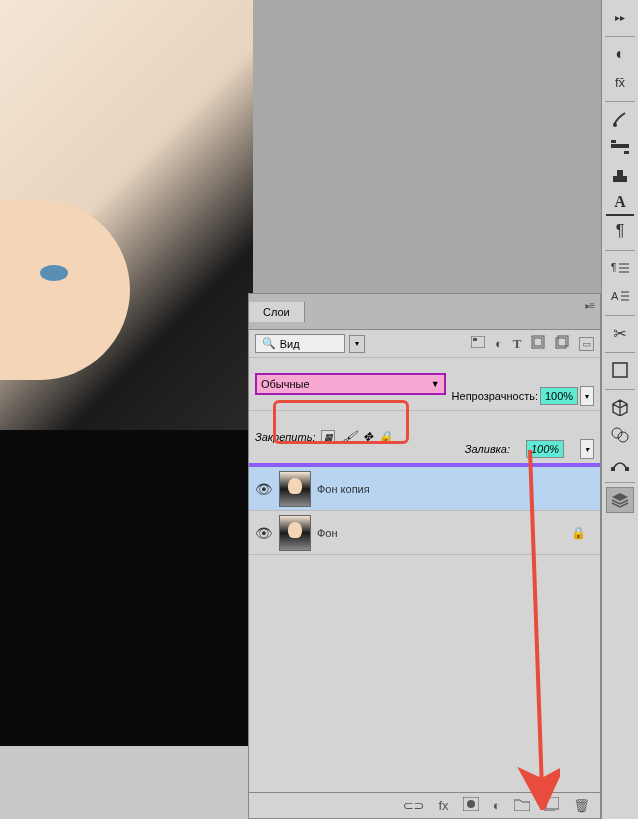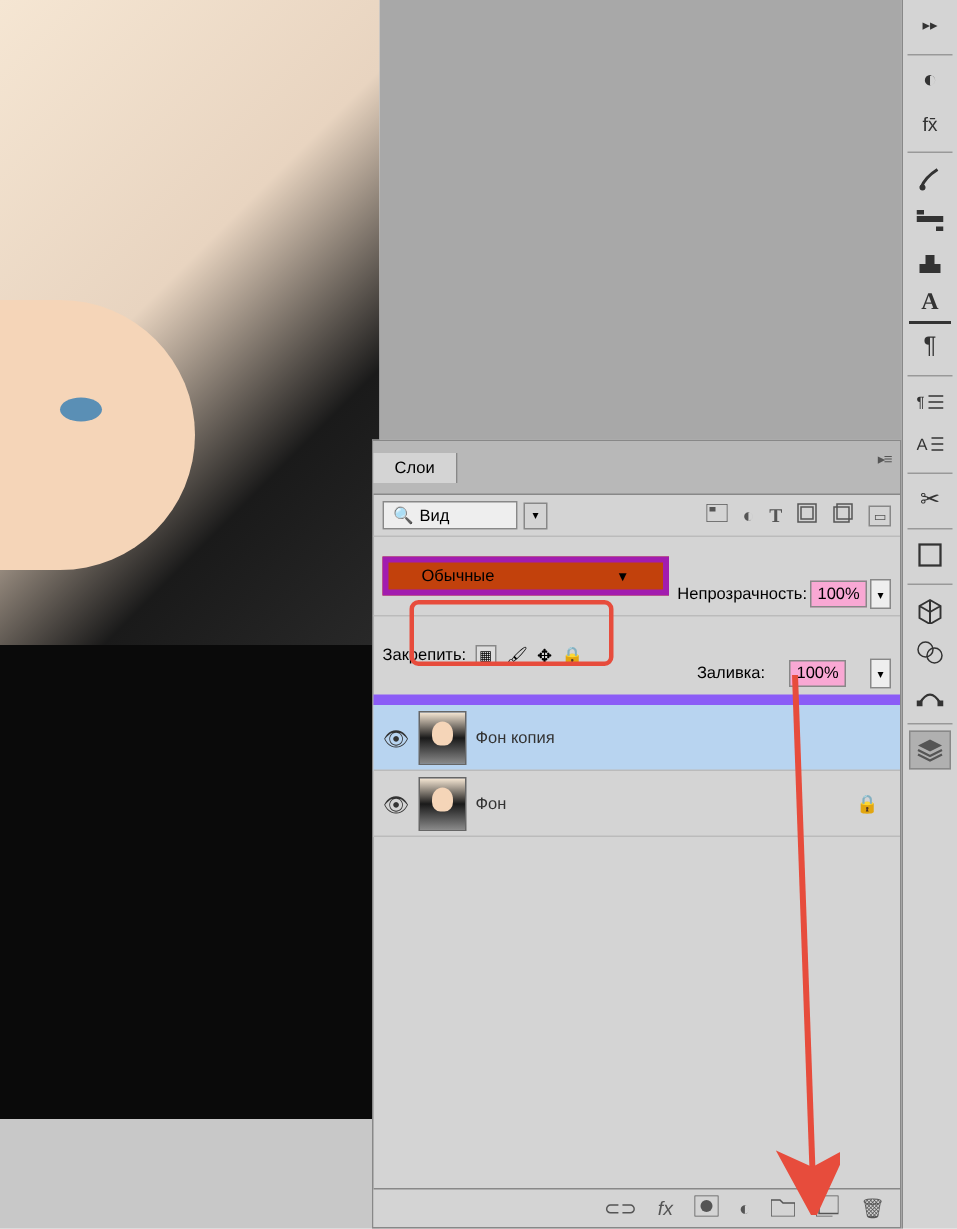--- a/index.html
+++ b/index.html
@@ -20,26 +20,26 @@
   .panel-tabs { height:36px; background:#b8b8b8; display:flex; align-items:center; border-bottom:1px solid #888; position:relative; }
   .tab { padding:4px 14px; background:#d4d4d4; border-right:1px solid #888; font-size:11px; }
   .panel-menu { position:absolute; right:6px; top:6px; font-size:10px; color:#555; letter-spacing:-1px;}
   
   .panel-row { display:flex; align-items:center; padding:4px 6px; gap:4px; border-bottom:1px solid #bbb; }
   .search-box { display:flex; align-items:center; border:1px solid #888; background:#eee; padding:2px 6px; width:90px; font-size:11px; gap:4px;}
   .dropdown-btn { width:16px; height:18px; background:#d4d4d4; border:1px solid #888; display:flex; align-items:center; justify-content:center; font-size:8px;}
   .panel-row-icons { margin-left:auto; display:flex; gap:10px; color:#555; font-size:13px; align-items:center; }
   
   .blend-row { display:flex; align-items:center; padding:4px 6px; gap:6px; border-bottom:1px solid #bbb;}
-  .blend-select { flex:1; border:4px solid #a21caf; background:#c2410c; padding:3px 22px; font-size:11px; display:flex; justify-content:space-between; align-items:center;}
+  .blend-select { flex:1; border:2px solid #a21caf; background:#f9a8d4; padding:3px 4px; font-size:11px; display:flex; justify-content:space-between; align-items:center;}
   .opacity-group { display:flex; align-items:center; gap:2px; font-size:11px;margin-top:24px;}
-  .pct-input { width:38px; border:1px solid #888; background:#f9a8d4; padding:2px 4px; font-size:11px; text-align:left;}
+  .pct-input { width:38px; border:1px solid #888; background:#5eead4; padding:2px 4px; font-size:11px; text-align:left;}
   .pct-drop { width:14px; height:20px; border:1px solid #888; background:#eee; display:flex; align-items:center; justify-content:center; font-size:8px;}
   
-  .lock-row { display:flex; align-items:center; padding:4px 6px; gap:6px; border-bottom:7px solid #8b5cf6; font-size:11px;}
+  .lock-row { display:flex; align-items:center; padding:4px 6px; gap:6px; border-bottom:4px solid #8b5cf6; font-size:11px;font-style:italic;}
   .lock-icons { display:flex; gap:6px; font-size:12px; align-items:center; }
   .lock-icon-box { width:14px; height:14px; border:1px solid #888; background:#ddd; display:flex; align-items:center; justify-content:center; font-size:9px;}
   
   .layer-list { background:#d4d4d4; }
   .layer-item { display:flex; align-items:center; padding:4px 6px; gap:6px; height:44px; border-bottom:1px solid #bbb; }
   .layer-item.selected { background:#b8d4f0; }
   .eye-icon { width:18px; font-size:14px; text-align:center; color:#333;}
   .layer-thumb { width:32px; height:36px; background:linear-gradient(180deg,#f5e6d3 0%,#1a1a1a 50%,#888 100%); border:1px solid #666; position:relative;}
   .layer-thumb::after { content:''; position:absolute; left:8px; top:6px; width:14px; height:16px; background:#f5d5b8; border-radius:50% 50% 40% 40%;}
   .layer-name { font-size:11px; color:#333; }
@@ -148,21 +148,21 @@
     <div class="layer-item">
       <div class="eye-icon">👁</div>
       <div class="layer-thumb"></div>
       <div class="layer-name">Фон</div>
       <div class="layer-lock">🔒</div>
     </div>
   </div>
 
   <div class="panel-footer">
     <span>⊂⊃</span>
-    <span style="font-style:italic;">fx</span>
+    <span style="">fx</span>
     <span>
       <svg width="16" height="14">
           <rect x="0" y="0" width="16" height="14" fill="none" stroke="#555"></rect>
           <circle cx="8" cy="7" r="4" fill="#555"></circle>
         </svg>
     </span>
     <span>◐</span>
     <span>
       <svg width="16" height="13">
           <path d="M0 2 L6 2 L8 4 L16 4 L16 13 L0 13 Z" fill="none" stroke="#555"></path>

